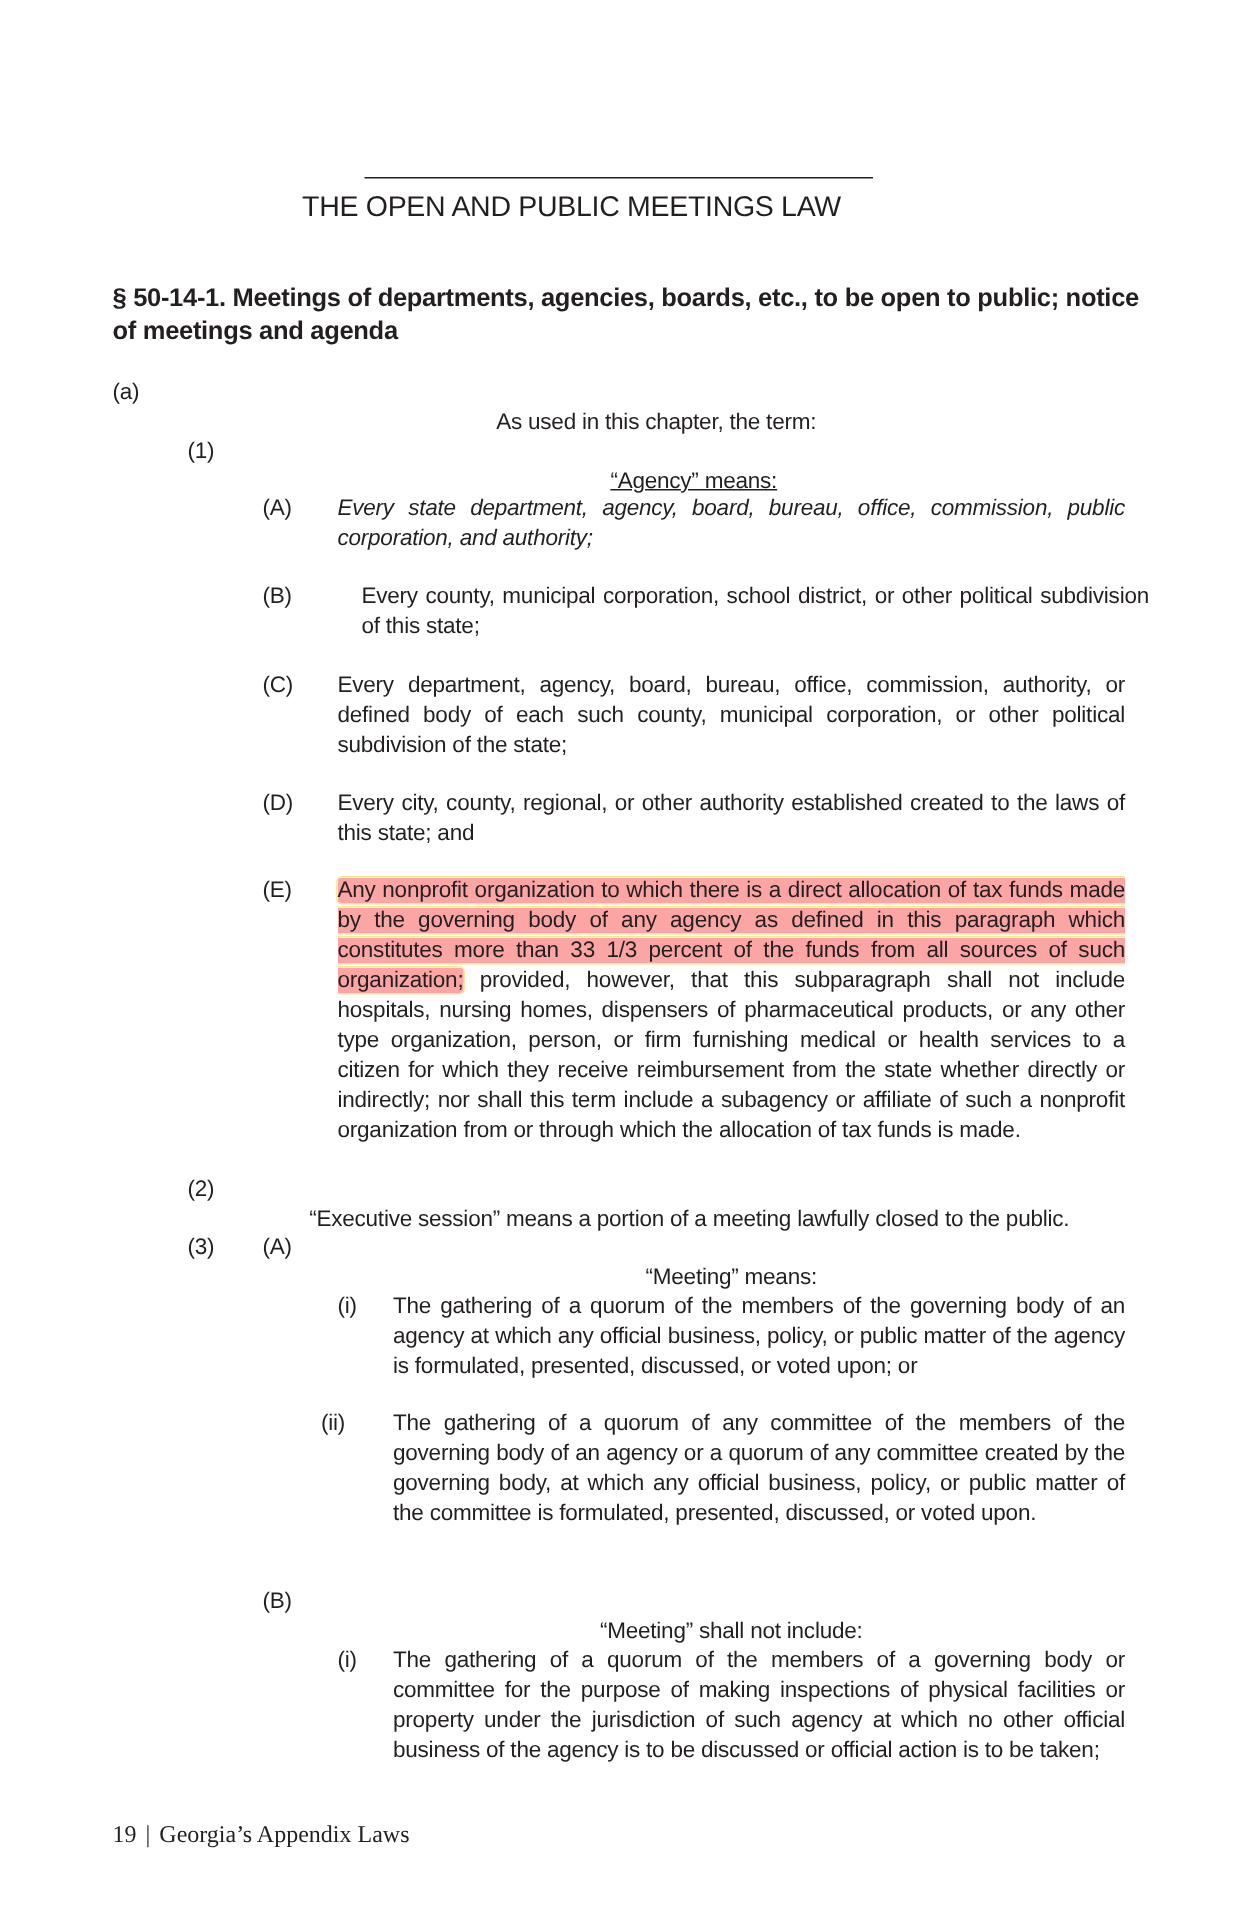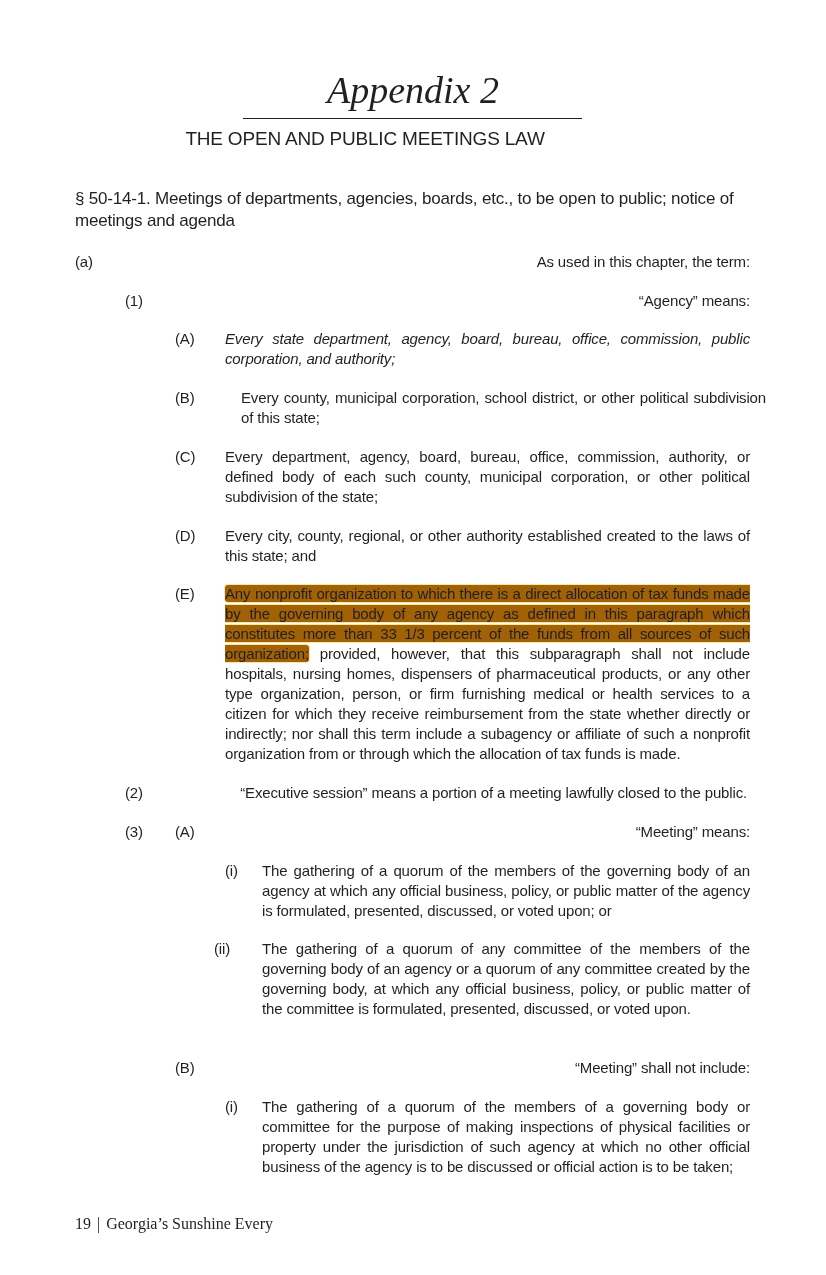--- a/index.html
+++ b/index.html
@@ -5,60 +5,59 @@
   html, body { margin: 0; padding: 0; background: #ffffff; }
   body { width: 826px; height: 1275px; position: relative; overflow: hidden; color: #231f20; }
   .page { position: absolute; left: 0; top: 0; width: 826px; height: 1275px; }
   .title {
     position: absolute; left: 0; width: 826px; top: 66px; text-align: center;
     font-family: "Liberation Serif", "DejaVu Serif", serif; font-style: italic;
     font-size: 38px; line-height: 48px; color: #231f20; margin: 0; font-weight: normal;
   }
   .rule { position: absolute; left: 243px; width: 339px; top: 118px; height: 0; border-top: 1.2px solid #231f20; }
   .subtitle {
-    position: absolute; left: 0; width: 730px; top: 127px; text-align: center;
+    position: absolute; left: 16px; width: 730px; top: 127px; text-align: center;
     font-family: "Liberation Sans", "DejaVu Sans", sans-serif; font-size: 19px; line-height: 24px;
     letter-spacing: -0.2px; color: #231f20;
   }
   .heading {
     position: absolute; left: 75px; width: 690px; top: 188px;
-    font-family: "Liberation Sans", "DejaVu Sans", sans-serif; font-weight: normal;
+    font-family: "Liberation Sans", "DejaVu Sans", sans-serif; font-weight: bold;
     font-size: 17px; line-height: 22px; letter-spacing: -0.2px; color: #231f20; margin: 0;
   }
   .row { position: absolute; font-family: "Liberation Sans", "DejaVu Sans", sans-serif;
     font-size: 15px; line-height: 20px; color: #231f20; letter-spacing: -0.15px; }
   .lbl { position: absolute; }
   .txt { position: absolute; text-align: justify; }
-  .txt.left { text-align: right; }
-  .hl { background: #a16207; box-shadow: 0 0 0 1px #fbe69a; border-radius: 3px; }
+  .txt.left { text-align: center; margin-top: 20px; }
+  .hl { background: #fca5a5; box-shadow: 0 0 0 1px #fbe69a; border-radius: 3px; }
   .footer {
     position: absolute; left: 75px; top: 1214px;
     font-family: "Liberation Serif", "DejaVu Serif", serif; font-size: 16px; line-height: 20px; color: #231f20;
   }
   .footer .sep { margin: 0 6px; }
 </style>
 </head>
 <body>
 
 <div class="page">
 
-  <h1 class="title">Appendix 2</h1>
   <div class="rule"></div>
   <div class="subtitle">THE OPEN AND PUBLIC MEETINGS LAW</div>
 
   <h2 class="heading">§ 50-14-1. Meetings of departments, agencies, boards, etc., to be open to public; notice of meetings and agenda</h2>
 
   <div class="row" style="top:252px;left:0;">
     <span class="lbl" style="left:75px;">(a)</span>
     <span class="txt left" style="left:125px;width:625px;">As used in this chapter, the term:</span>
   </div>
 
   <div class="row" style="top:291px;left:0;">
     <span class="lbl" style="left:125px;">(1)</span>
-    <span class="txt left" style="left:175px;width:575px;">“Agency” means:</span>
+    <span class="txt left" style="left:175px;width:575px;text-decoration:underline;">“Agency” means:</span>
   </div>
 
   <div class="row" style="top:329px;left:0;">
     <span class="lbl" style="left:175px;">(A)</span>
     <span class="txt" style="left:225px;width:525px;font-style:italic;">Every state department, agency, board, bureau, office, commission, public corporation, and authority;</span>
   </div>
 
   <div class="row" style="top:388px;left:0;">
     <span class="lbl" style="left:175px;">(B)</span>
     <span class="txt" style="left:225px;width:525px;margin-left:16px;">Every county, municipal corporation, school district, or other political subdivision of this state;</span>
@@ -104,16 +103,16 @@
     <span class="lbl" style="left:175px;">(B)</span>
     <span class="txt left" style="left:225px;width:525px;">“Meeting” shall not include:</span>
   </div>
 
   <div class="row" style="top:1097px;left:0;">
     <span class="lbl" style="left:225px;">(i)</span>
     <span class="txt" style="left:262px;width:488px;">The gathering of a quorum of the members of a governing body or committee for the purpose of making inspections of physical facilities or property under the jurisdiction of such agency at which no other official business of the agency is to be discussed or official action is to be taken;</span>
   </div>
 
   <div class="footer">
-    <span>19</span><span class="sep">|</span><span>Georgia’s Sunshine Every</span>
+    <span>19</span><span class="sep">|</span><span>Georgia’s Appendix Laws</span>
   </div>
 
 </div>
 
 </body></html>

